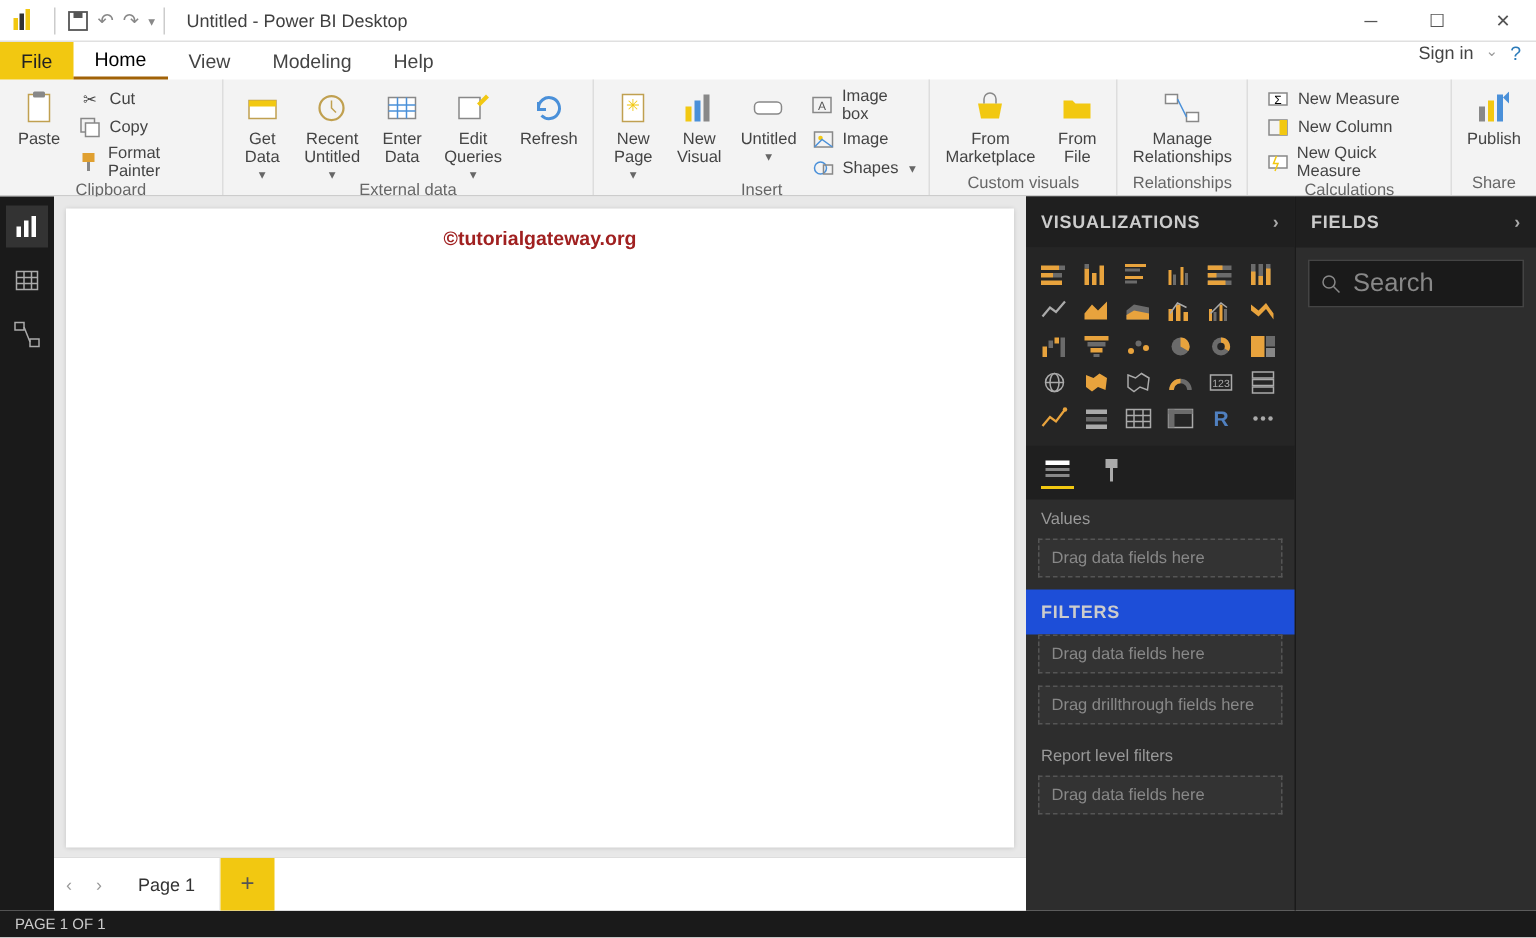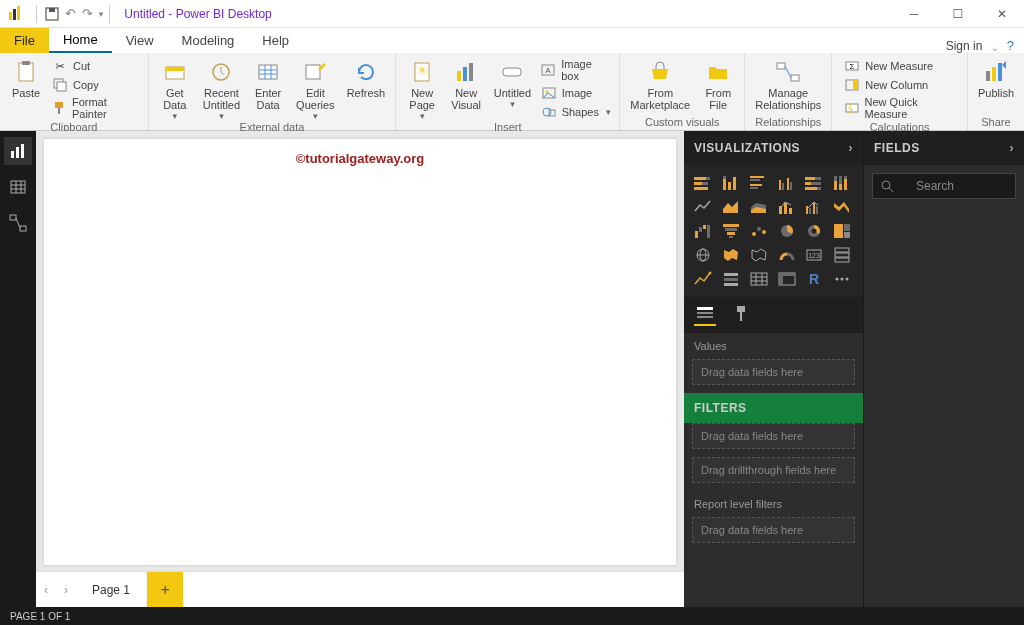--- a/index.html
+++ b/index.html
@@ -4,30 +4,30 @@
 <style>
 * { box-sizing: border-box; margin: 0; padding: 0; font-family: "Segoe UI", Tahoma, sans-serif; }
 body { width: 1024px; height: 625px; overflow: hidden; background: #fff; font-size: 12px; color: #333; }
 
 
 .titlebar { height: 28px; background: #fff; display: flex; align-items: center; border-bottom: 1px solid #e0e0e0; }
 .titlebar .app-icon { width: 22px; height: 22px; margin: 0 4px; display:flex;align-items:center;justify-content:center; }
 .titlebar .qat { display: flex; align-items: center; gap: 6px; margin-left: 2px; }
 .titlebar .qat span { color: #666; font-size: 13px; }
 .titlebar .sep { width:1px; height:18px; background:#ccc; margin:0 6px; }
-.titlebar .title { margin-left: 8px; color: #6d28d9; font-size: 12px; }
+.titlebar .title { margin-left: 8px; color: #404040; font-size: 12px; }
 .titlebar .win-controls { margin-left: auto; display: flex; }
 .titlebar .win-controls div { width: 44px; height: 28px; display:flex; align-items:center; justify-content:center; color:#555; font-size:12px; }
 
 
 .menurow { height: 25px; display: flex; align-items: stretch; background:#fff; }
 .menurow .file-tab { background: #f2c811; color: #222; padding: 0 14px; display:flex; align-items:center; font-size: 13px; }
 .menurow .tab { padding: 0 14px; display:flex; align-items:center; color:#444; font-size:13px; }
-.menurow .tab.active { border-bottom: 2px solid #0369a1; color:#000; }
-.menurow .signin { margin-left:auto; padding:0 10px; display:flex; align-items:flex-end; gap:8px; font-size:12px; color:#444; }
+.menurow .tab.active { border-bottom: 2px solid #a16207; color:#000; }
+.menurow .signin { margin-left:auto; padding:0 10px; display:flex; align-items:flex-start; gap:8px; font-size:12px; color:#444; }
 .menurow .signin .chev { color:#999; font-size:10px; }
 .menurow .signin .help { color:#2a7ab9; font-size:13px; }
 
 
 .ribbon { height: 78px; background:#f3f3f3; border-bottom:1px solid #ccc; display:flex; }
 .rgroup { border-right:1px solid #ddd; display:flex; flex-direction:column; padding: 2px 4px 0 4px; }
 .rgroup .items { display:flex; flex:1; align-items:flex-start; }
 .rgroup .glabel { text-align:center; font-size:11px; color:#666; padding-bottom:2px; }
 .bigbtn { display:flex; flex-direction:column; align-items:center; justify-content:flex-start; padding: 4px 6px 0 6px; min-width:44px; }
 .bigbtn .ico { width:26px; height:26px; margin-bottom:2px; display:flex; align-items:center; justify-content:center; }
@@ -56,22 +56,22 @@
 .fields-pane { width: 160px; }
 .pane-header { height:34px; background:#1f1f1f; display:flex; align-items:center; justify-content:space-between; padding:0 10px; font-size:12px; font-weight:600; letter-spacing:0.5px; }
 .pane-header .chev { font-size:12px; color:#aaa; }
 .viz-gallery { display:grid; grid-template-columns: repeat(6, 1fr); gap:4px; padding:8px; background:#252525; }
 .viz-gallery .vicon { width:22px; height:20px; display:flex; align-items:center; justify-content:center; }
 .viz-tabs { height:36px; background:#1f1f1f; display:flex; align-items:center; gap:14px; padding-left:10px; }
 .viz-tabs .vt { width:22px; height:22px; display:flex; align-items:center; justify-content:center; color:#aaa; padding-bottom:2px; }
 .viz-tabs .vt.active { border-bottom:2px solid #f2c811; color:#fff; }
 .section-label { padding:7px 10px; font-size:11px; color:#999; }
 .dropzone { margin: 0 8px 8px 8px; padding: 6px 8px; font-size:11px; color:#888; border:1px dashed #555; background:#333; }
-.filters-header { background:#15803d; padding:8px 10px; font-size:12px; font-weight:600; letter-spacing:0.5px; }
-.search-box { margin:8px; background:#1a1a1a; border:1px solid #444; padding:5px 8px; display:flex; align-items:center; gap:22px; font-size:12px; color:#888; }
+.filters-header { background:#1d4ed8; padding:8px 10px; font-size:12px; font-weight:600; letter-spacing:0.5px; }
+.search-box { margin:8px; background:#1a1a1a; border:1px solid #444; padding:5px 8px; display:flex; align-items:center; gap:8px; font-size:17px; color:#888; }
 
 
 .statusbar { height:18px; background:#1a1a1a; color:#ccc; font-size:10px; display:flex; align-items:center; padding:0 10px; }
 
 svg { display:block; }
 </style>
 </head>
 <body>
 
 <div class="titlebar">

